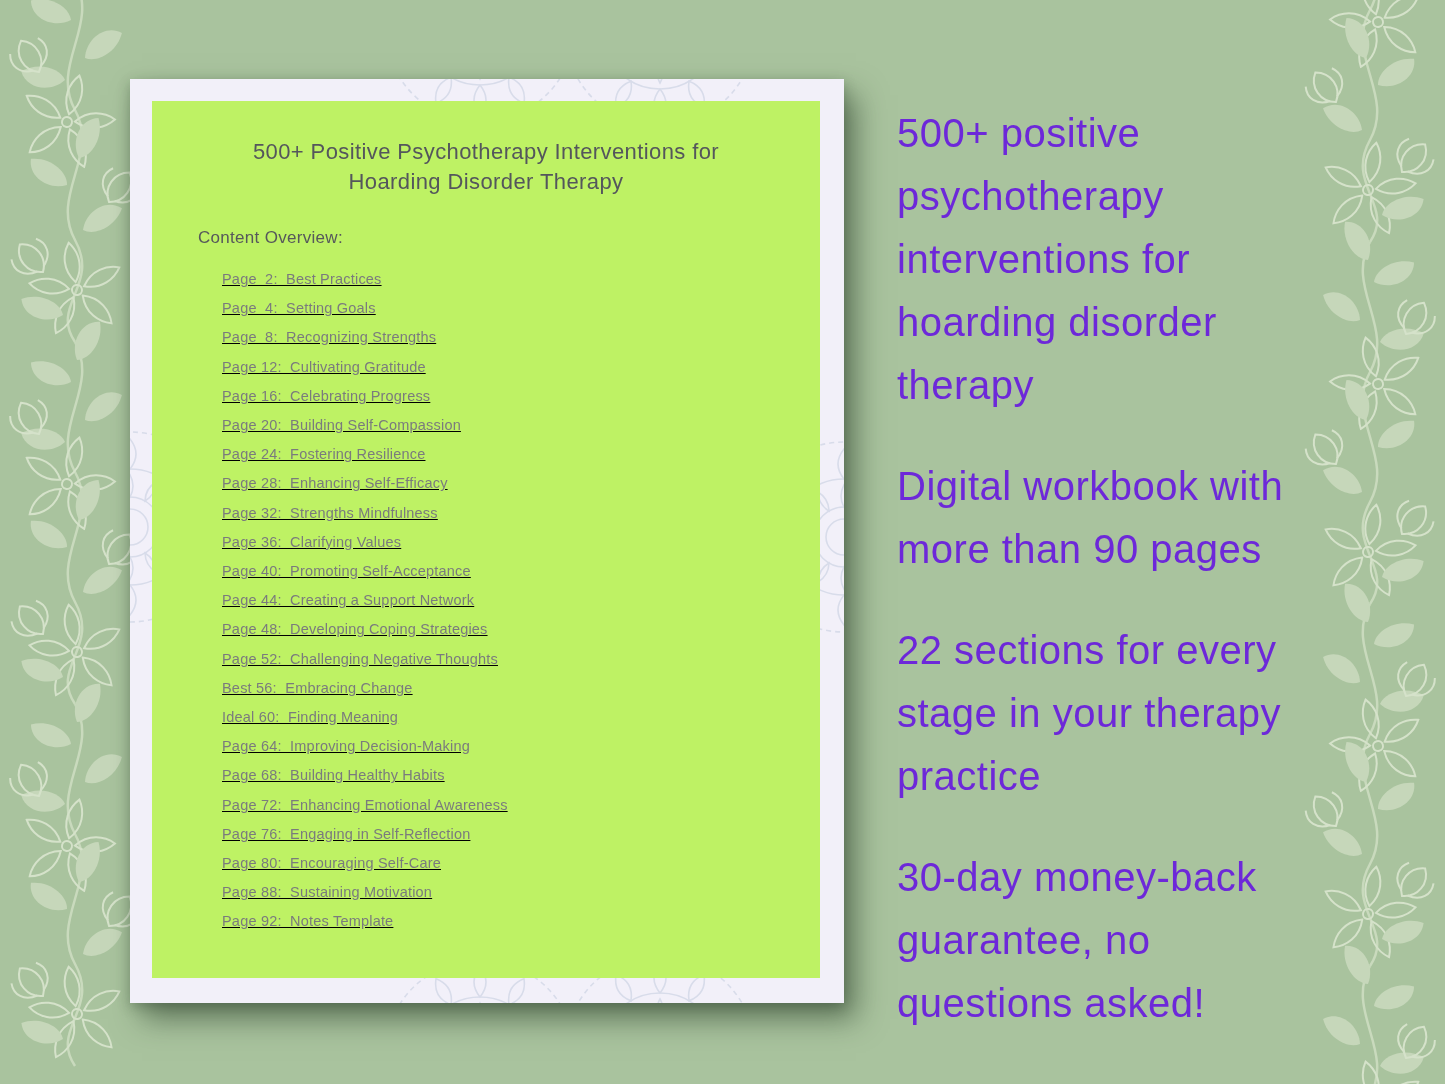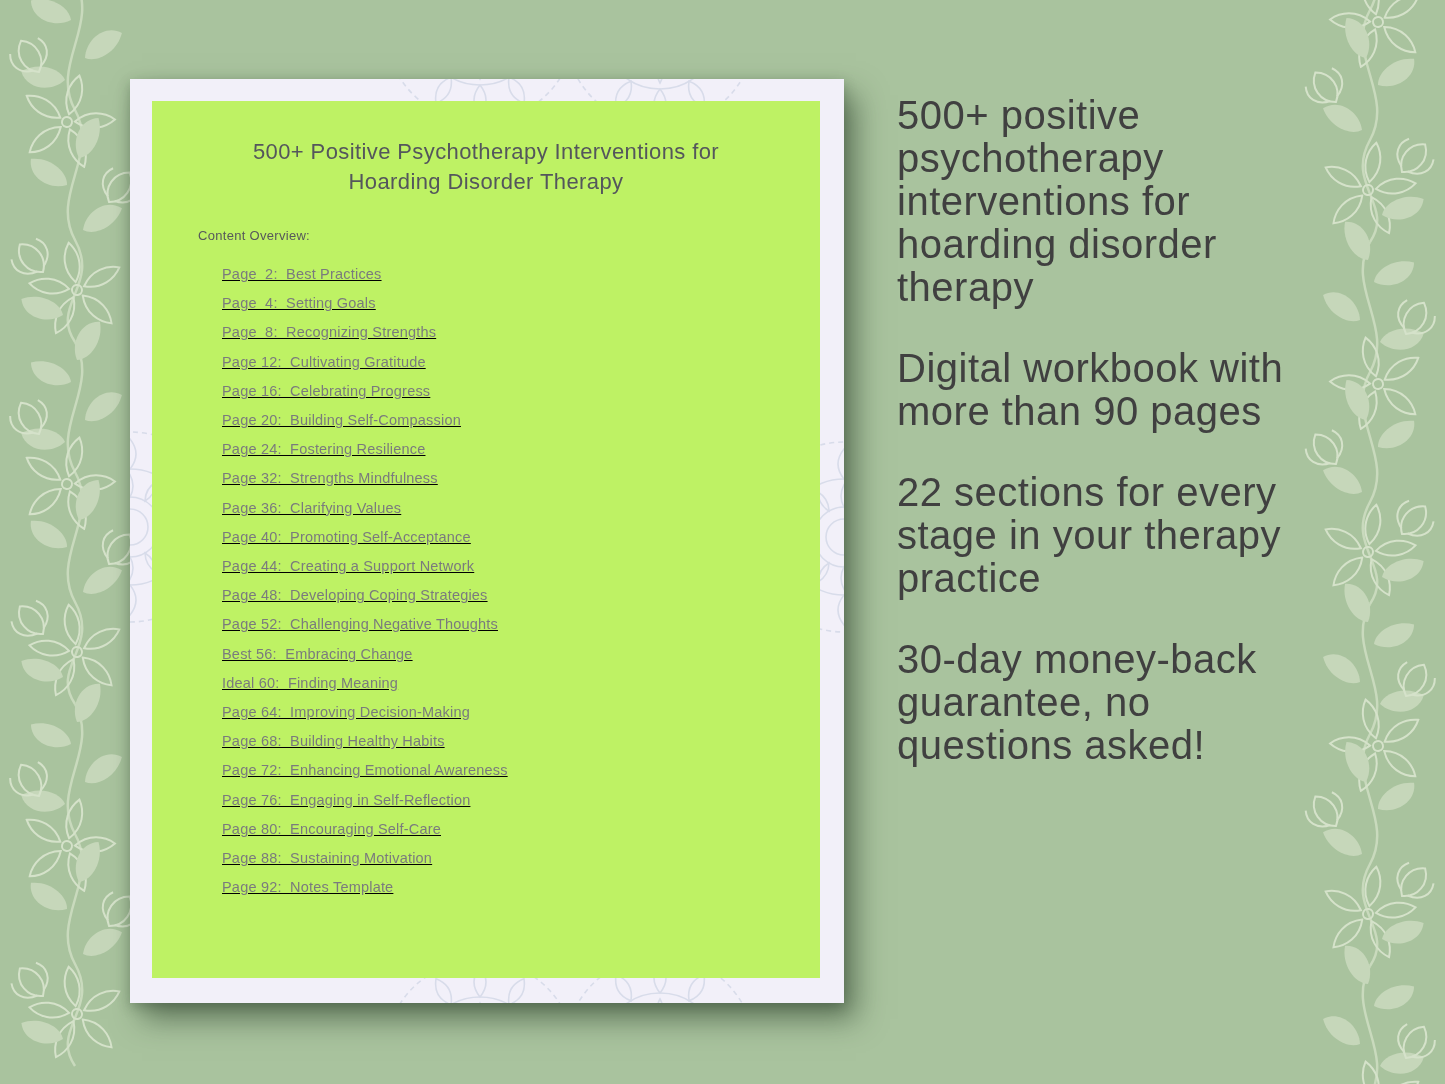--- a/index.html
+++ b/index.html
@@ -31,37 +31,37 @@
   }
   .doc-title{
     margin:36px 20px 0;
     font-size:22px;line-height:30px;font-weight:400;
     letter-spacing:.4px;
     color:#54565c;text-align:center;
     white-space:pre-line;
   }
   .overview-heading{
     margin:31px 0 0 46px;
-    font-size:13px;font-weight:400;color:#56585b;letter-spacing:.3px;
+    font-size:17px;font-weight:400;color:#56585b;letter-spacing:.3px;
   }
   .toc{
     list-style:none;margin:17px 0 0;padding:0 0 0 70px;text-decoration:underline;
   }
   .toc li{
     font-size:14.5px;line-height:29.2px;color:#7a7b7d;
     letter-spacing:.2px;white-space:pre;
   }
 
   
   .benefits{position:absolute;left:897px;top:94px;width:500px;}
   .benefit{
-    margin:0 0 38px;
-    font-size:40px;line-height:43px;font-weight:400;
+    margin:8px 0 38px;
+    font-size:40px;line-height:63px;font-weight:400;
     letter-spacing:.5px;
-    color:#404040;
+    color:#6d28d9;
     white-space:pre-line;
   }
   svg{display:block;}
 </style>
 </head>
 <body>
 
 <div class="stage">
 
   <svg width="0" height="0" aria-hidden="true">
@@ -159,20 +159,21 @@
 Hoarding Disorder Therapy</h1>
       <h2 class="overview-heading">Content Overview:</h2>
       <ul class="toc">
         <li>Page  2:  Best Practices</li>
         <li>Page  4:  Setting Goals</li>
         <li>Page  8:  Recognizing Strengths</li>
         <li>Page 12:  Cultivating Gratitude</li>
         <li>Page 16:  Celebrating Progress</li>
         <li>Page 20:  Building Self-Compassion</li>
         <li>Page 24:  Fostering Resilience</li>
+        <li>Page 28:  Enhancing Self-Efficacy</li>
         <li>Page 32:  Strengths Mindfulness</li>
         <li>Page 36:  Clarifying Values</li>
         <li>Page 40:  Promoting Self-Acceptance</li>
         <li>Page 44:  Creating a Support Network</li>
         <li>Page 48:  Developing Coping Strategies</li>
         <li>Page 52:  Challenging Negative Thoughts</li>
         <li>Best 56:  Embracing Change</li>
         <li>Ideal 60:  Finding Meaning</li>
         <li>Page 64:  Improving Decision-Making</li>
         <li>Page 68:  Building Healthy Habits</li>

